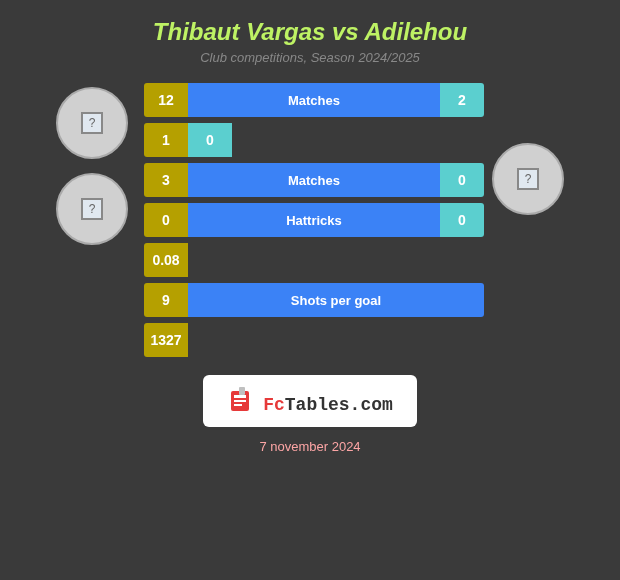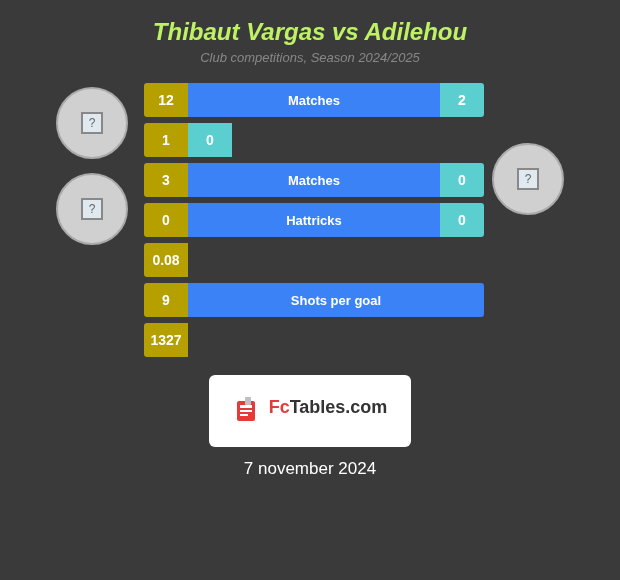--- a/index.html
+++ b/index.html
@@ -157,25 +157,26 @@
       min-width: 44px;
       height: 100%;
       display: flex;
       align-items: center;
       justify-content: center;
     }
 
     .branding {
       background: #fff;
       border-radius: 6px;
-      padding: 22px 24px;
+      padding: 12px 24px;
       margin-top: 18px;
       display: flex;
-      align-items: flex-start;
+      align-items: flex-end;
       gap: 8px;
+      font-family: Liberation Mono, monospace;
     }
 
     .brand-icon {
       width: 28px;
       height: 28px;
       display: flex;
       align-items: center;
       justify-content: center;
     }
 
@@ -183,22 +184,22 @@
       font-size: 18px;
       font-weight: bold;
       color: #333;
     }
 
     .brand-text span {
       color: #e63a3a;
     }
 
     .footer-date {
-      color: #ffffff;
-      font-size: 17px;
+      color: #fca5a5;
+      font-size: 13px;
       margin-top: 12px;
       text-align: right;
     }
   </style>
 </head>
 <body>
 
 <div class="page-wrapper">
 
   <div class="title">Thibaut Vargas vs Adilehou</div>

